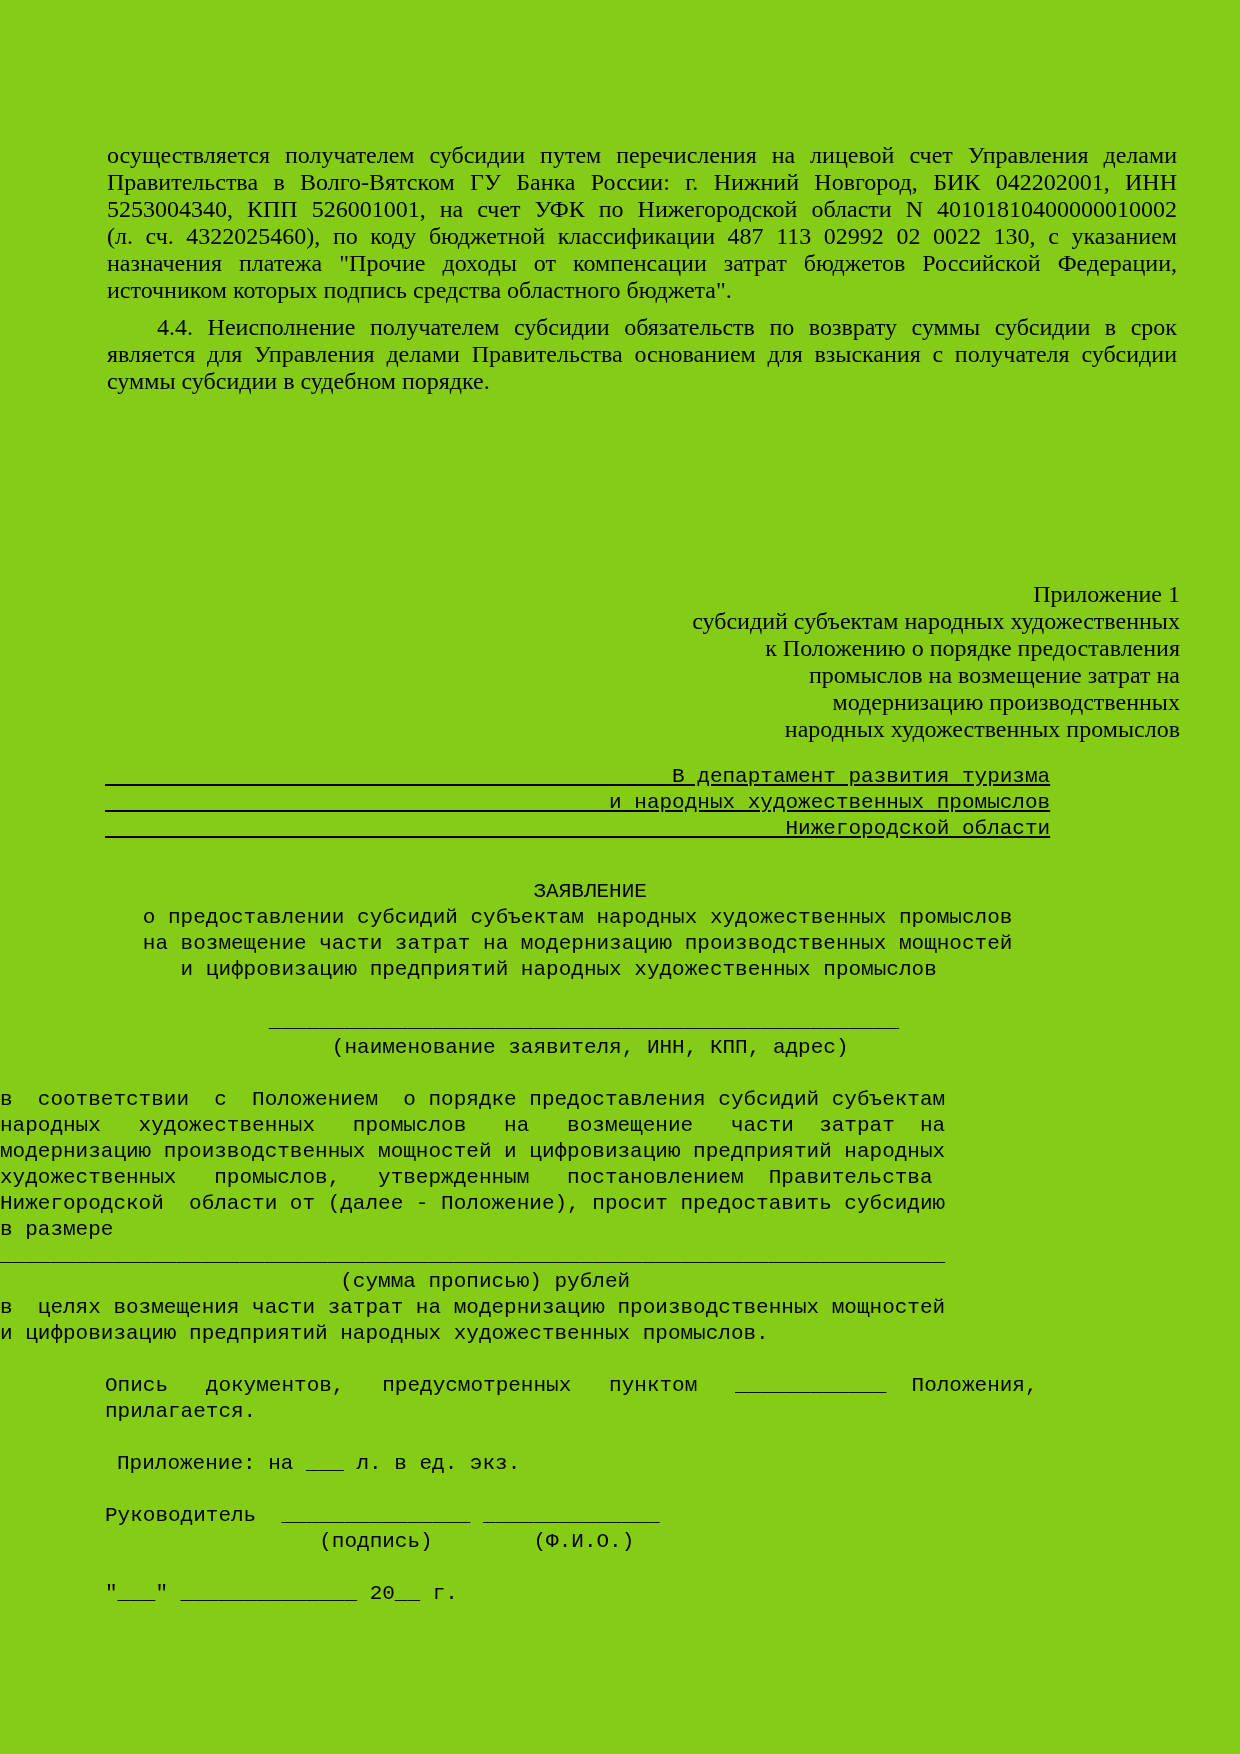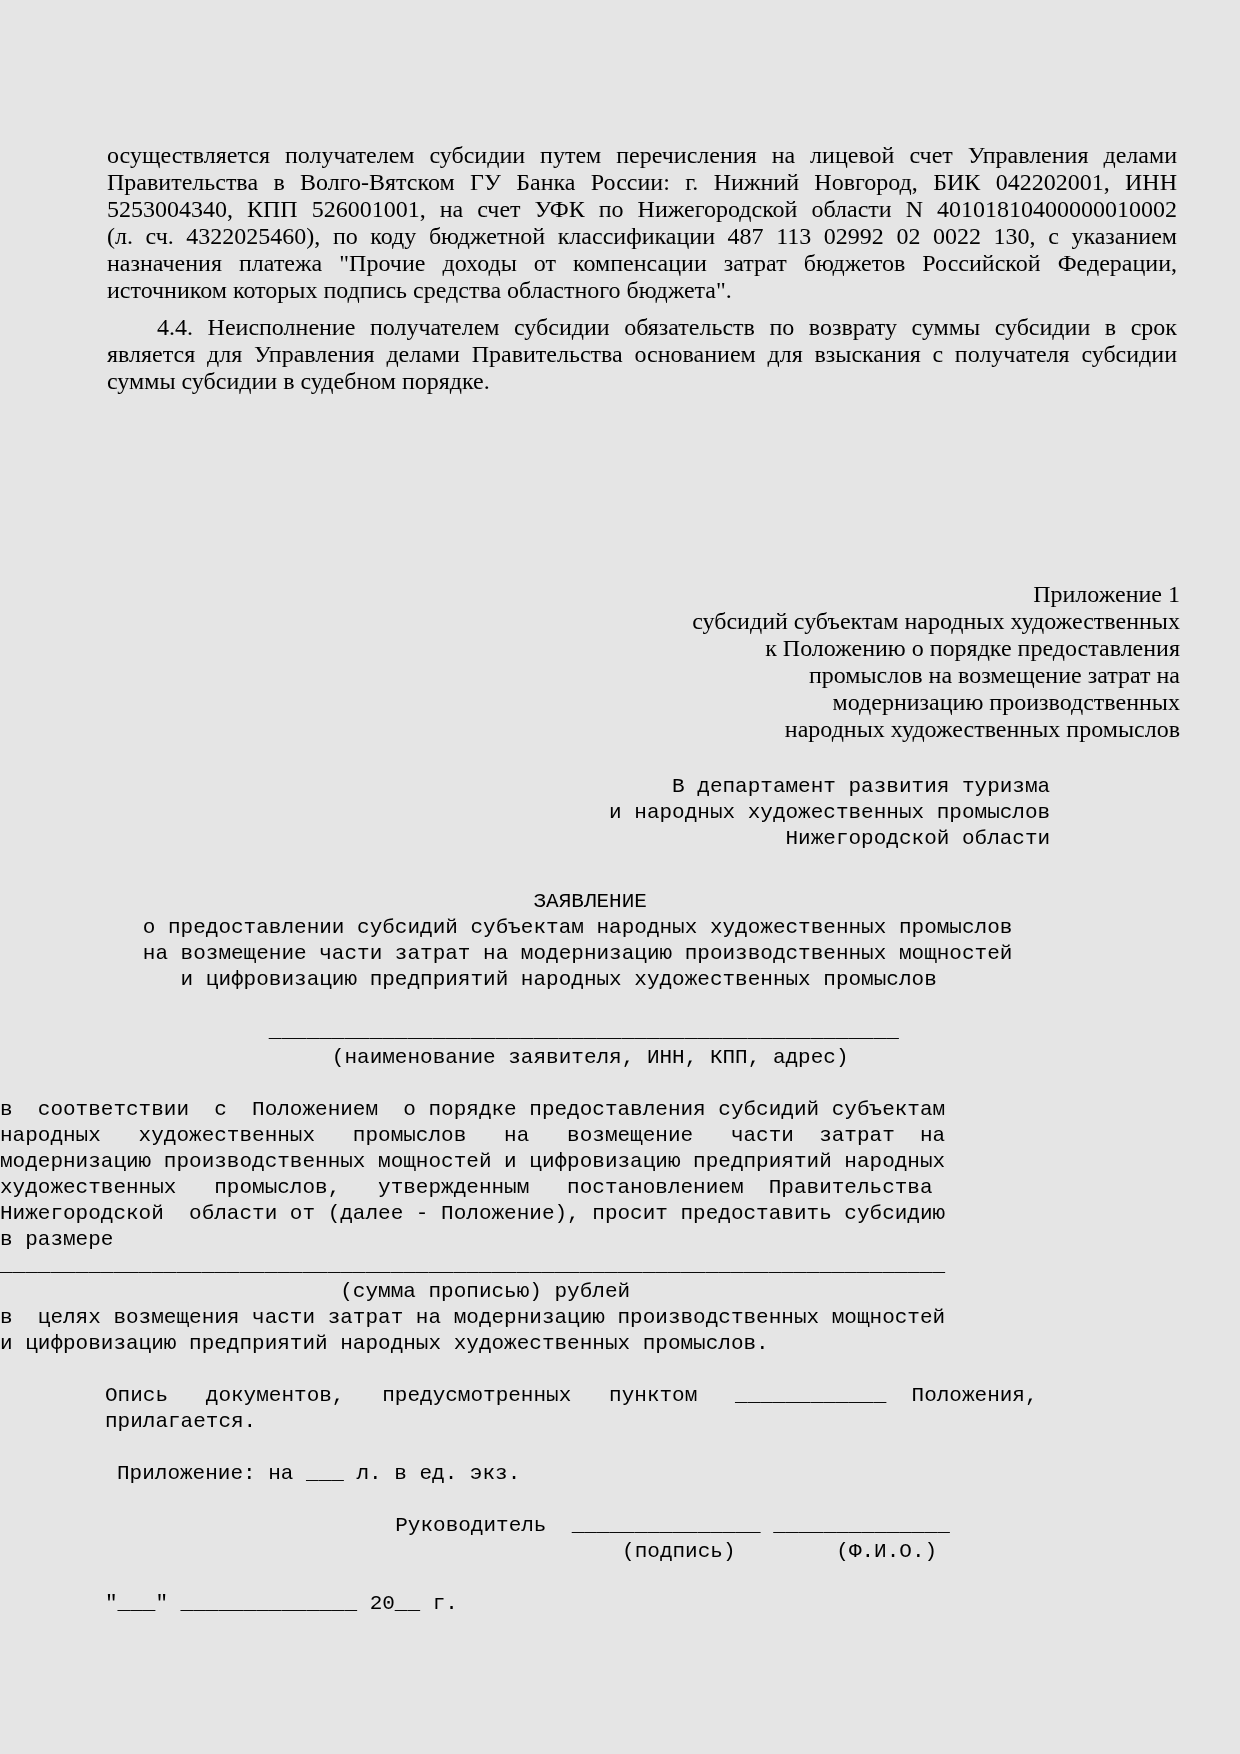--- a/index.html
+++ b/index.html
@@ -1,20 +1,20 @@
 <!DOCTYPE html>
 <html><head>
 <meta charset="utf-8">
 <style>
   html, body { margin: 0; padding: 0; background: #ffffff; }
   .page {
     position: relative;
     width: 1240px;
     height: 1754px;
-    background: #e5e5e5;
+    background: #84cc16;
     color: #000000;
     overflow: hidden;
   }
   .serif {
     font-family: "Liberation Serif", "DejaVu Serif", serif;
     font-size: 24px;
     line-height: 27px;
     color: #000;
   }
   .mono {
@@ -29,27 +29,27 @@
   .jline { text-align: justify; text-align-last: justify; }
   .indent-first { text-indent: 50px; }
   #paragraph-payment { padding-top: 142px; }
   #paragraph-4-4 { margin-top: 10px; }
   #appendix-header {
     margin-top: 186px;
     margin-left: 107px;
     width: 1073px;
     text-align: right;
   }
-  #department-block { margin-top: 31px; margin-left: 105px; }
+  #department-block { margin-top: 21px; margin-left: 105px; text-decoration: underline; }
   #application-title-block { margin-top: 37px; margin-left: 105px; }
   #applicant-name-block { margin-top: 26px; margin-left: 105px; }
   #request-sum-block { margin-top: 26px; }
   #opis-block { margin-top: 26px; margin-left: 105px; }
   #attachment-line { margin-top: 26px; margin-left: 117px; }
-  #signature-block { margin-top: 26px; margin-left: 105px; text-align: center; }
+  #signature-block { margin-top: 26px; margin-left: 105px; }
   #date-line { margin-top: 26px; margin-left: 105px; }
 </style>
 </head>
 <body>
 
 <div class="page">
 
   <div id="paragraph-payment" class="serif body-col">
     <div class="jline">осуществляется получателем субсидии путем перечисления на лицевой счет Управления делами</div>
     <div class="jline">Правительства в Волго-Вятском ГУ Банка России: г. Нижний Новгород, БИК 042202001, ИНН</div>

